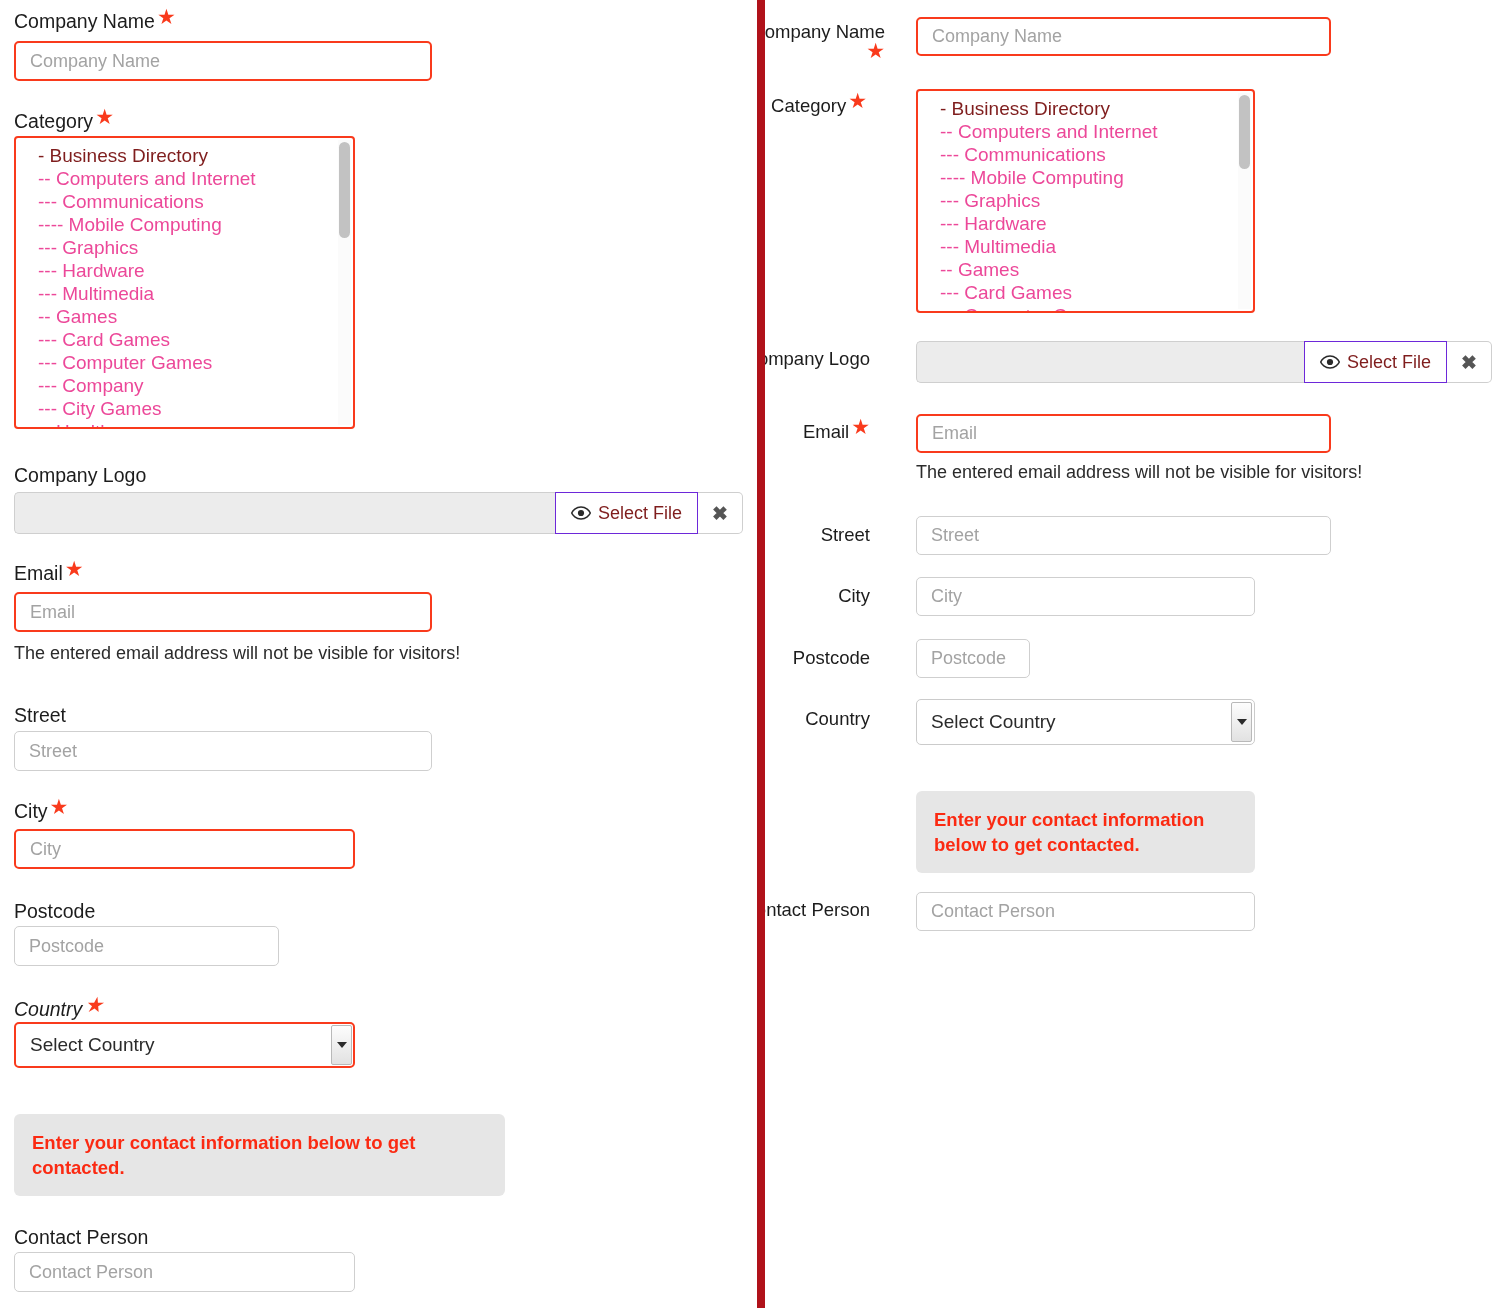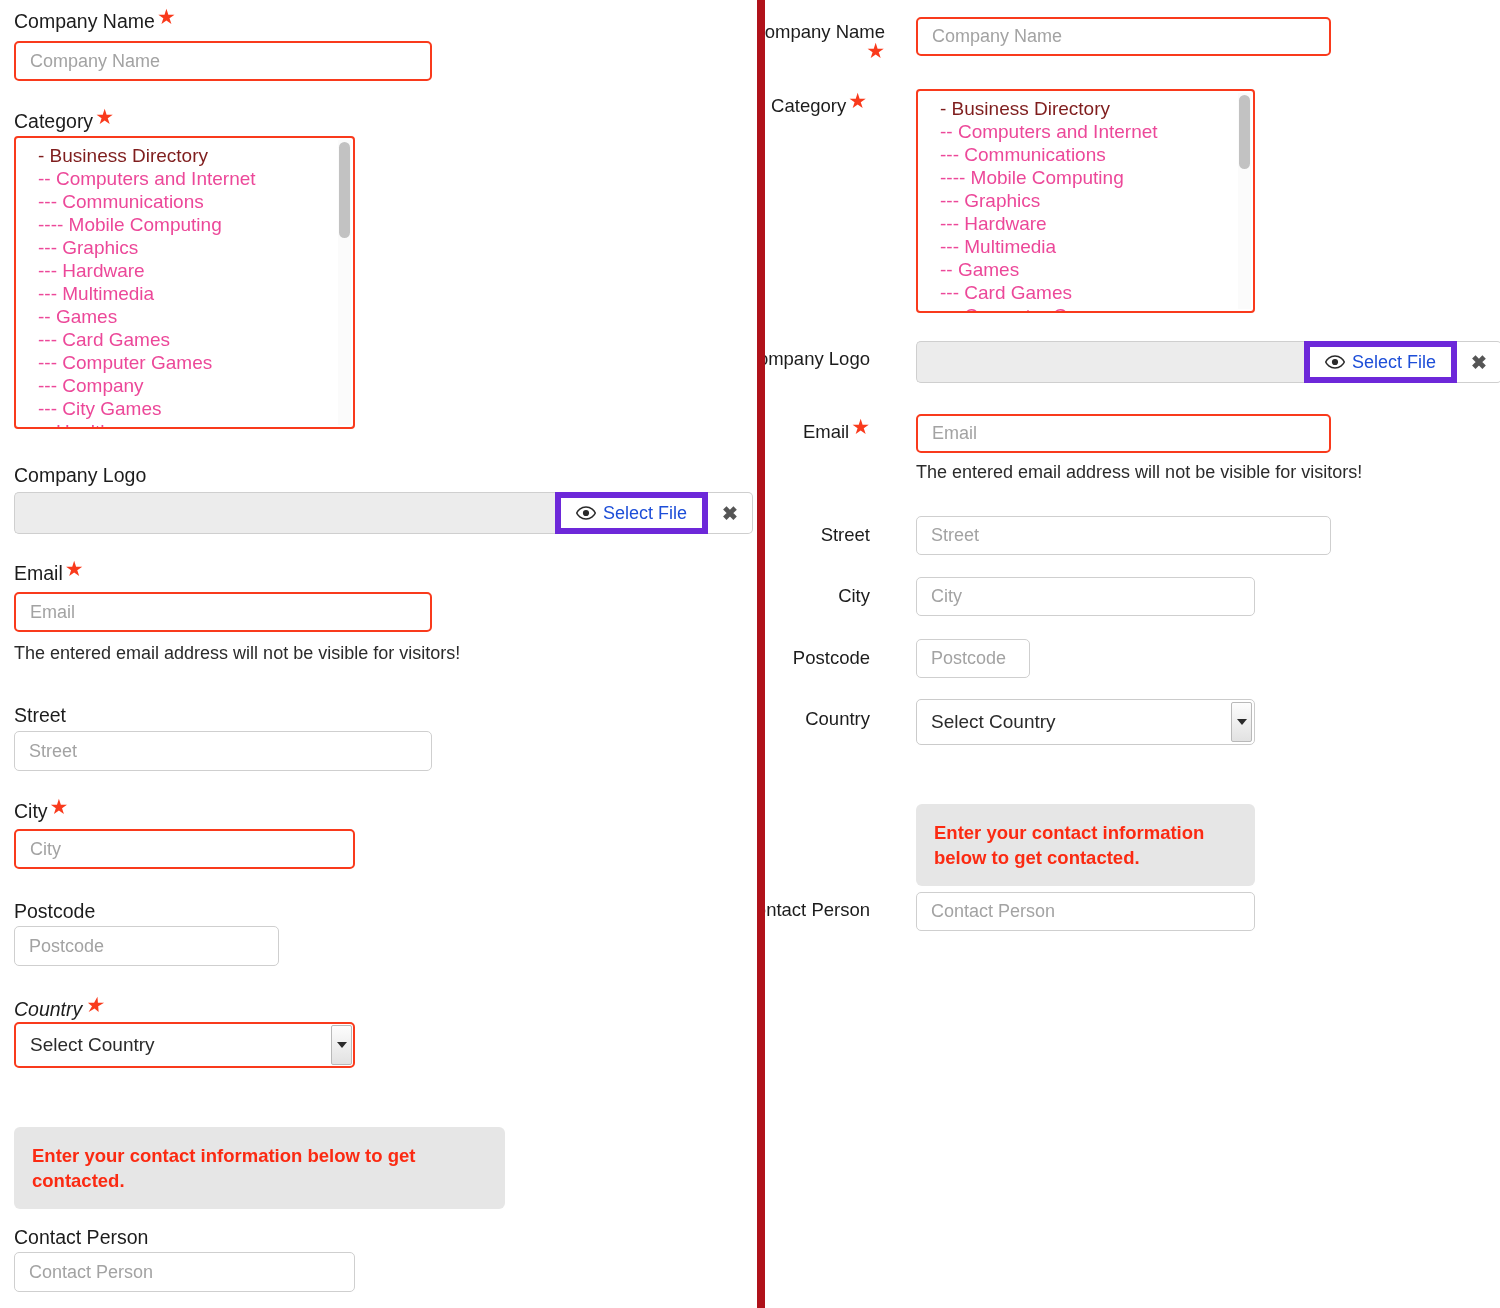--- a/index.html
+++ b/index.html
@@ -102,28 +102,28 @@
   
   .filegrp { display: flex; align-items: stretch; }
   .filegrp .fake {
     border: 1px solid #cfcfcf;
     border-right: none;
     border-radius: 5px 0 0 5px;
     background: #ececec;
     height: 42px;
   }
   .filegrp .selbtn {
-    border: 6px solid #6d28d9;
+    border: 1px solid #6d28d9;
     background: #fff;
     height: 42px;
     display: flex; align-items: center; justify-content: center;
     gap: 7px;
     padding: 12px 15px;
     font-size: 18px;
-    color: #1d4ed8;
+    color: #7f1d1d;
     white-space: nowrap;
     cursor: pointer;
   }
   .filegrp .clrbtn {
     border: 1px solid #cfcfcf;
     border-left: none;
     border-radius: 0 5px 5px 0;
     background: #fff;
     height: 42px;
     width: 45px;
@@ -174,21 +174,20 @@
 
   
   .alertbox {
     background: #e6e6e6;
     border-radius: 6px;
     color: #fb2a12;
     font-weight: bold;
     font-size: 18.5px;
     line-height: 25px;
     padding: 16px 18px;
-    margin-top: 13px;
   }
 
   
   .L-cname-lbl { position:absolute; left:14px; top:8px; }
   .L-cname-inp { position:absolute; left:14px; top:41px; width:418px; height:40px; }
   .L-cat-lbl   { position:absolute; left:14px; top:108px; }
   .L-cat-box   { position:absolute; left:14px; top:136px; width:341px; height:293px; }
   .L-logo-lbl  { position:absolute; left:14px; top:462px; }
   .L-logo-grp  { position:absolute; left:14px; top:492px; }
   .L-logo-grp .fake { width:541px; }

